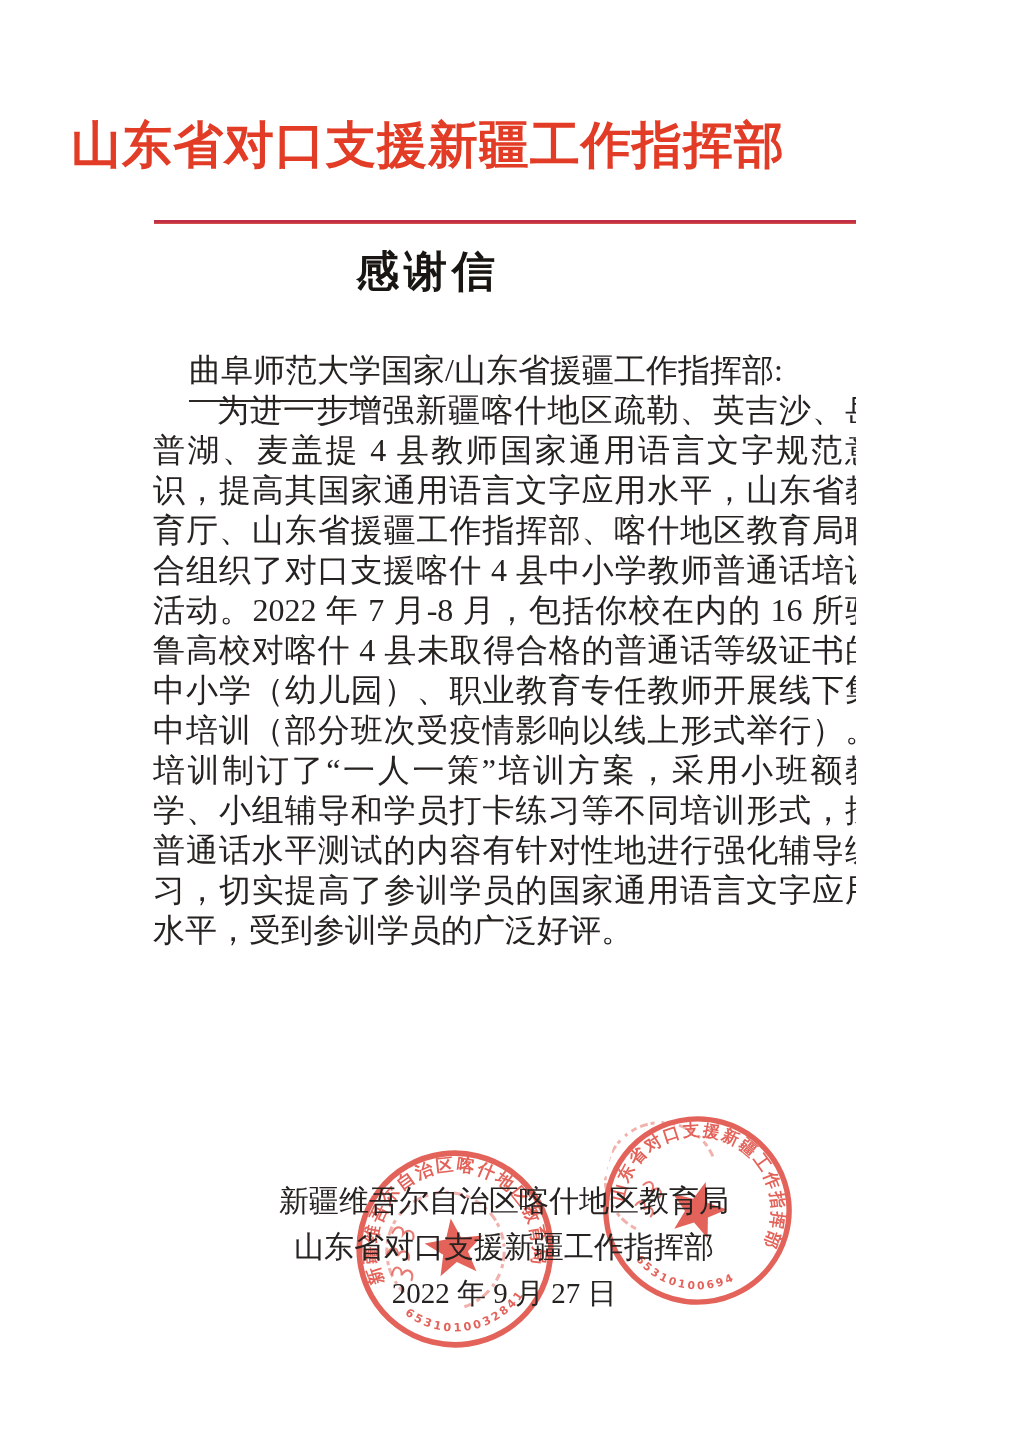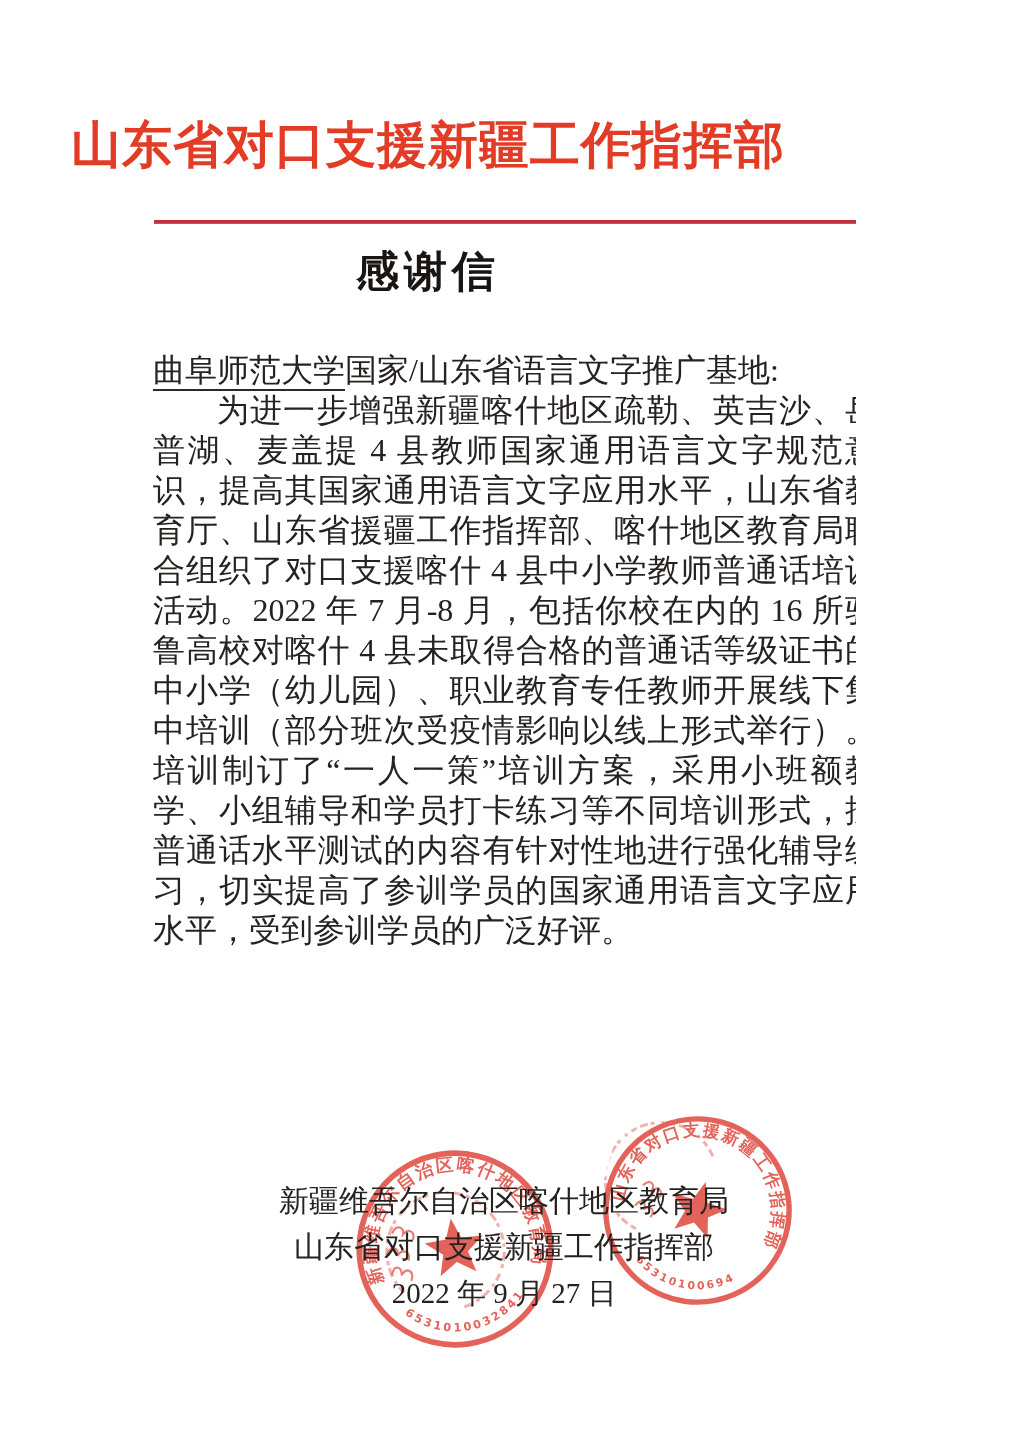--- a/index.html
+++ b/index.html
@@ -35,21 +35,21 @@
   }
   .body-text{
     position:absolute;top:350px;left:153px;width:724px;
     font-size:32px;line-height:40px;
     text-align:justify;text-justify:inter-character;
     color:var(--ink);
   }
   .body-text p{margin:0;text-align:justify;text-align-last:left;}
   .salutation{text-indent:0;}
   .para{text-indent:2em;}
-  .u{border-bottom:2px solid #2c2825;padding-bottom:1px;}
+  .u{border-bottom:2px solid #2c2825;padding-bottom:12px;margin-left:36px;}
   .sign-block{
     position:absolute;top:1178px;left:0;width:100%;
     text-align:center;transform:translateX(76px);
     font-size:30px;line-height:46px;color:var(--ink);
     z-index:3;
   }
   .sign-block .date-line{font-size:29px;}
   .seal{
     position:absolute;z-index:2;color:var(--seal-red);
     mix-blend-mode:multiply;opacity:.9;
@@ -70,21 +70,21 @@
 
 <div class="page">
 
   <div class="letterhead">山东省对口支援新疆工作指挥部</div>
 
   <div class="rule"></div>
 
   <h1 class="letter-title">感谢信</h1>
 
   <div class="body-text">
-    <p class="salutation"><span class="u">曲阜师范大学</span><span>国家/山东省语言文字推广基地:</span></p>
+    <p class="salutation"><span class="u">曲阜师范大学</span><span>国家/山东省援疆工作指挥部:</span></p>
     <p class="para">为进一步增强新疆喀什地区疏勒、英吉沙、岳普湖、麦盖提 4 县教师国家通用语言文字规范意识，提高其国家通用语言文字应用水平，山东省教育厅、山东省援疆工作指挥部、喀什地区教育局联合组织了对口支援喀什 4 县中小学教师普通话培训活动。2022 年 7 月-8 月，包括你校在内的 16 所驻鲁高校对喀什 4 县未取得合格的普通话等级证书的中小学（幼儿园）、职业教育专任教师开展线下集中培训（部分班次受疫情影响以线上形式举行）。培训制订了“一人一策”培训方案，采用小班额教学、小组辅导和学员打卡练习等不同培训形式，按普通话水平测试的内容有针对性地进行强化辅导练习，切实提高了参训学员的国家通用语言文字应用水平，受到参训学员的广泛好评。</p>
   </div>
 
   <div class="sign-block">
     <div>新疆维吾尔自治区喀什地区教育局</div>
     <div>山东省对口支援新疆工作指挥部</div>
     <div class="date-line">2022 年 9 月 27 日</div>
   </div>
 
   <svg class="seal seal-left" viewBox="0 0 200 200">

